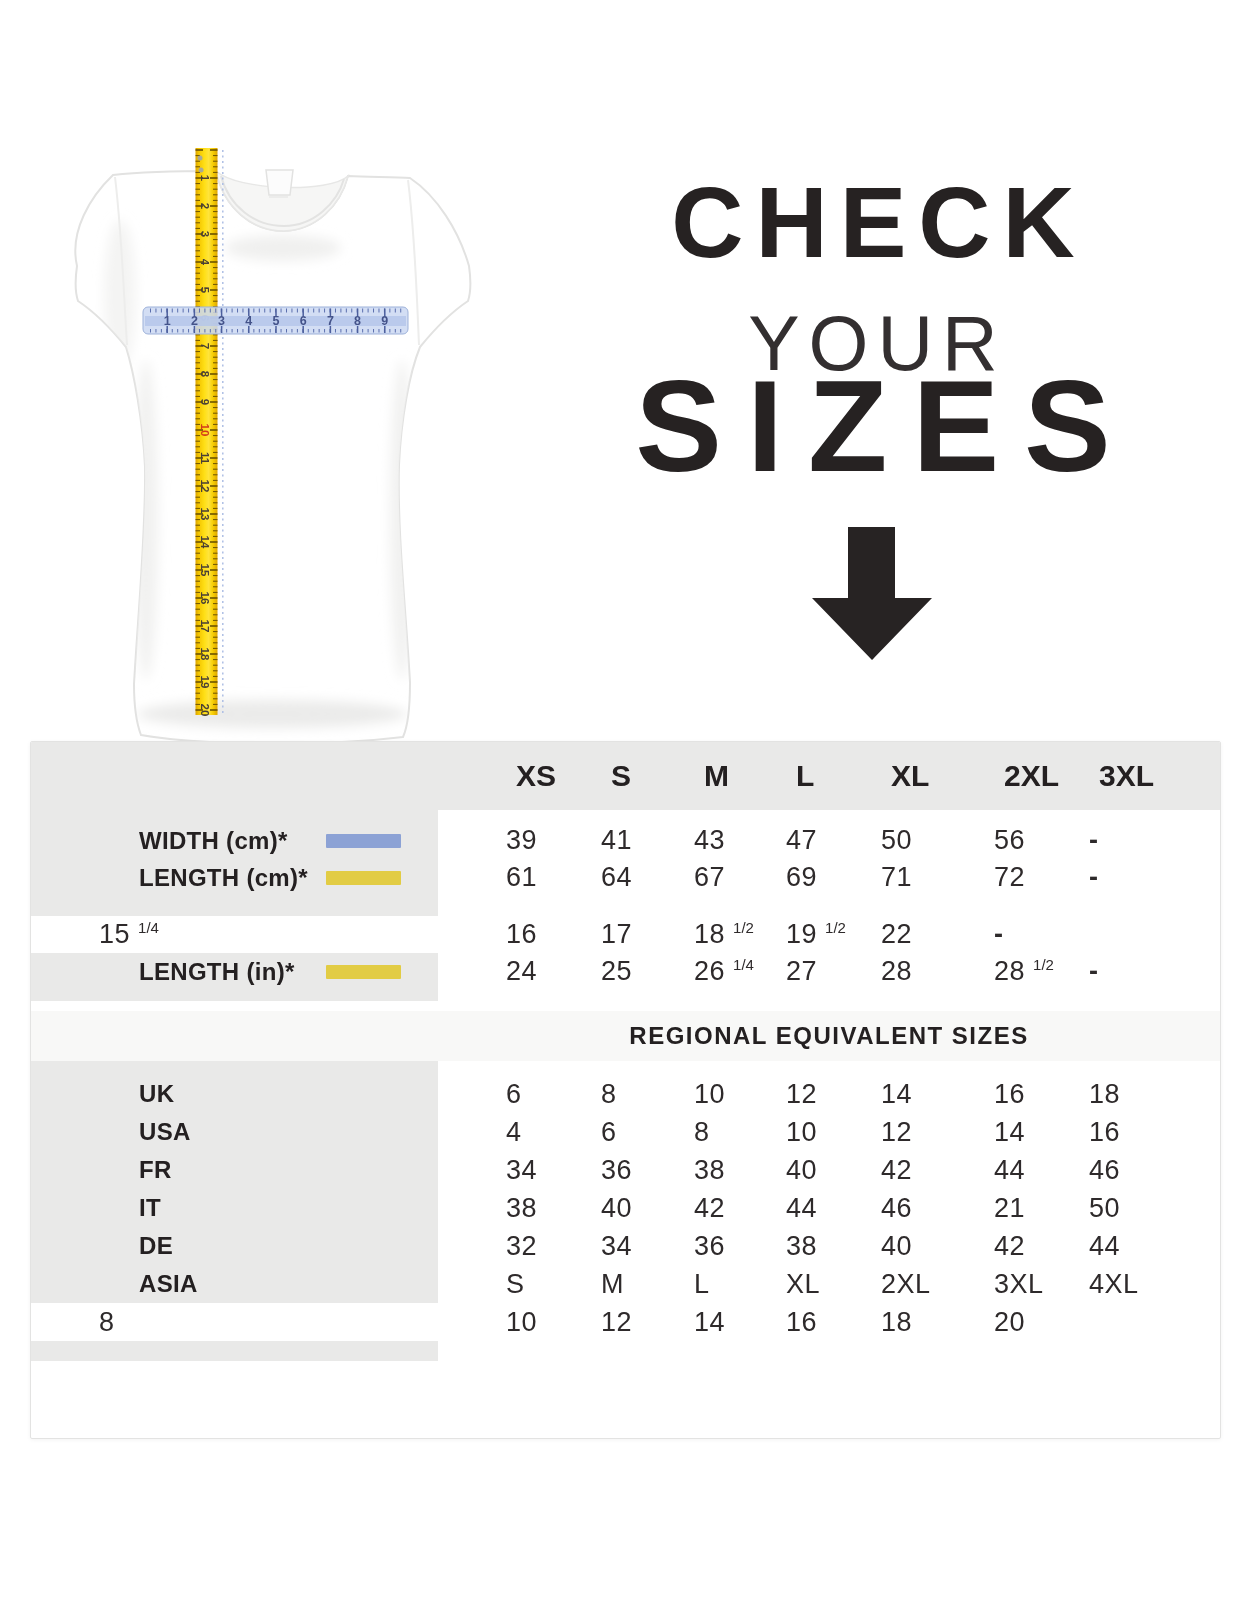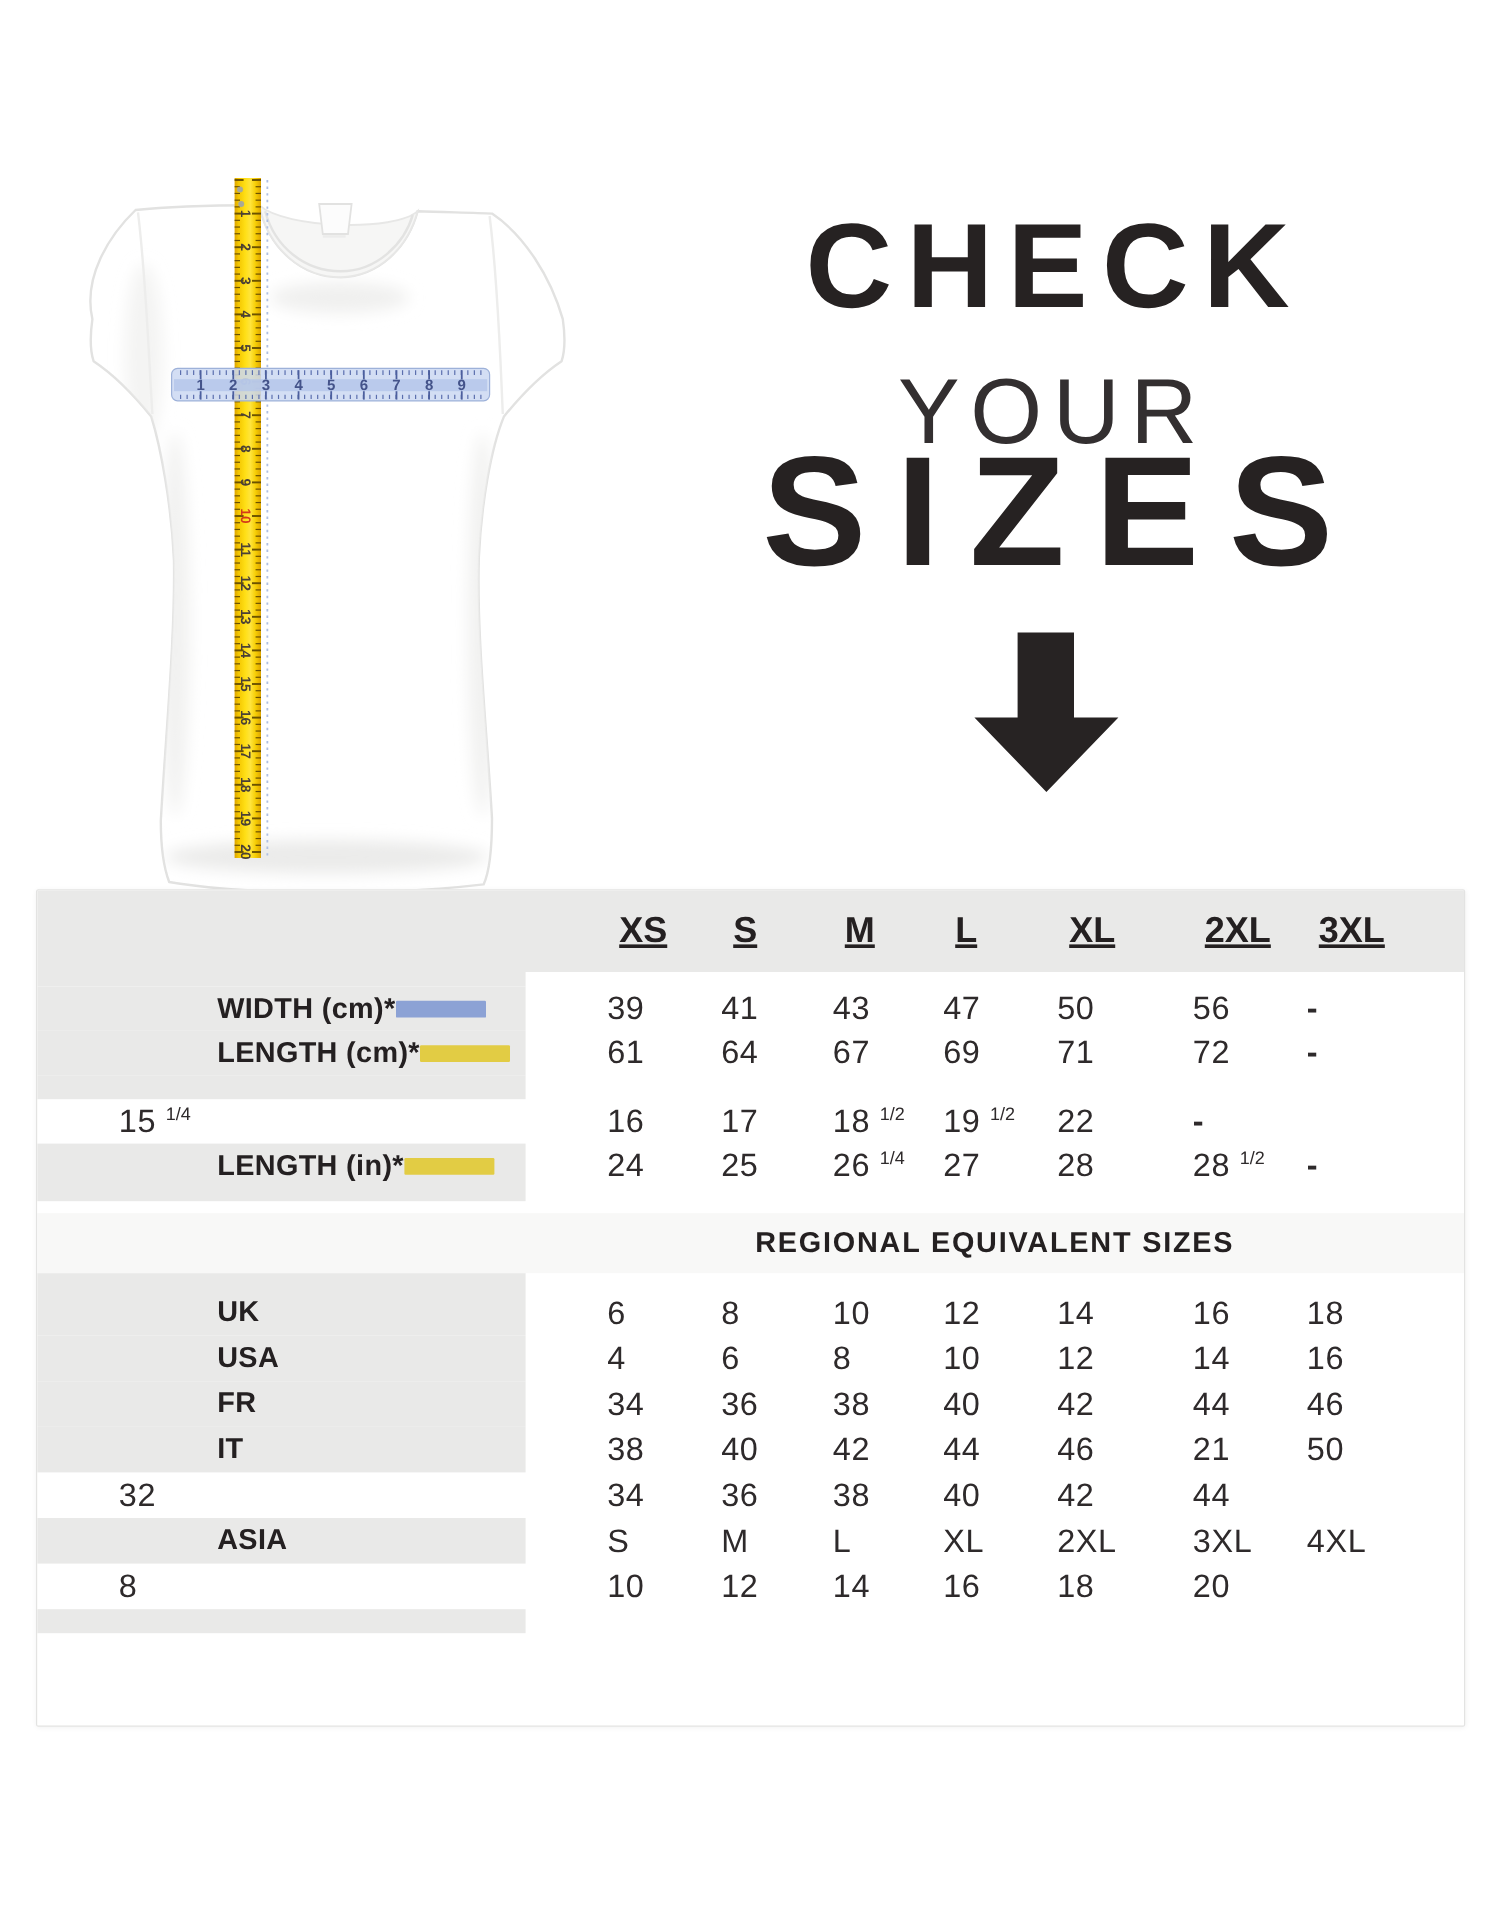--- a/index.html
+++ b/index.html
@@ -31,25 +31,25 @@
   .band.b1{height:79px;}
   .band.b2{height:50px;}
   .gapline{height:10px;background:#fff;}
   .row{display:grid;grid-template-columns:407px 95px 93px 92px 95px 113px 95px 1fr;}
   .header-row{background:#e9e9e8;height:68px;align-items:center;}
   .mrow{height:37px;align-items:center;}
   .rrow{height:38px;align-items:center;}
   .cell{overflow:visible;white-space:nowrap;}
   .cell.lab{background:#e9e9e8;height:100%;display:flex;align-items:center;
     justify-content:space-between;padding:0 37px 0 108px;box-sizing:border-box;}
-  .szh{padding-left:78px;font-size:30px;font-weight:600;color:#242021;text-decoration:underline;}
+  .szh{padding-left:78px;font-size:30px;font-weight:600;color:#242021;}
   .val{padding-left:68px;font-size:27px;font-weight:300;color:#2e2a2b;letter-spacing:.5px;}
   .val sup{font-size:15px;letter-spacing:0;}
   .val.dash{font-weight:700;}
-  .mlabel,.rlabel{font-size:24px;font-weight:600;letter-spacing:.3px;color:#242021;margin-left:42px;}
+  .mlabel,.rlabel{font-size:24px;font-weight:600;letter-spacing:.3px;color:#242021;}
   .bar{width:75px;height:14px;border-radius:1px;flex:none;}
 </style>
 </head>
 <body>
 
 <div class="stage">
 
   <div class="hero">
     <svg class="hero-svg" width="1251" height="741" viewBox="0 0 1251 741">
       <defs>
@@ -599,20 +599,23 @@
       <div class="cell val">38</div>
       <div class="cell val">40</div>
       <div class="cell val">42</div>
       <div class="cell val">44</div>
       <div class="cell val">46</div>
       <div class="cell val">21</div>
       <div class="cell val">50</div>
     </div>
 
     <div class="row rrow">
+      <div class="cell lab">
+        <span class="rlabel">DE</span>
+      </div>
       <div class="cell val">32</div>
       <div class="cell val">34</div>
       <div class="cell val">36</div>
       <div class="cell val">38</div>
       <div class="cell val">40</div>
       <div class="cell val">42</div>
       <div class="cell val">44</div>
     </div>
 
     <div class="row rrow">

